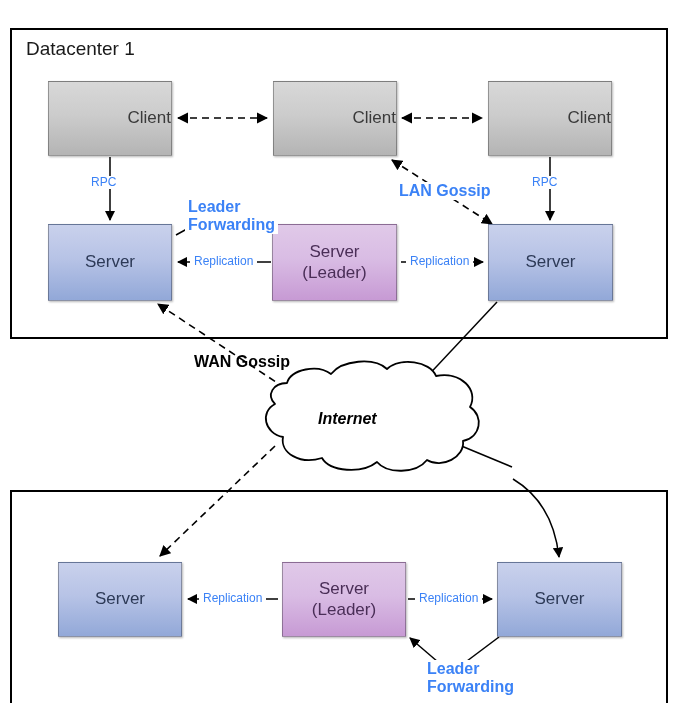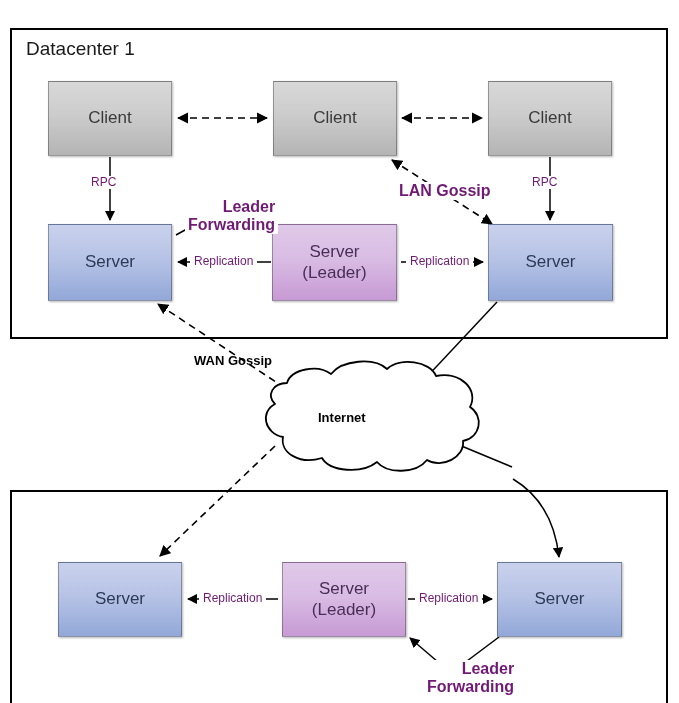--- a/index.html
+++ b/index.html
@@ -50,46 +50,47 @@
     text-align: center;
     line-height: 1.18;
     font-size: 17px;
     border: 1px solid rgba(0,0,0,0.30);
     box-shadow: 1px 1px 2px rgba(0,0,0,0.28);
   }
   .node .line { display: block; }
   .node.client {
     background: linear-gradient(180deg, #d8d8d8 0%, #cccccc 45%, #b4b4b4 100%);
     color: #3a3a3a;
+    align-items: flex-end;
   }
   .node.server {
     background: linear-gradient(180deg, #c9d1ec 0%, #b7c3e6 45%, #92a8d8 100%);
     color: #2d3a57;
   }
   .node.leader {
     background: linear-gradient(180deg, #e0c9e8 0%, #d9bce4 45%, #c79ad4 100%);
     color: #4a2e57;
   }
   .edge-label {
     position: absolute;
     font-size: 12px;
-    color: #701a75;
+    color: #3b82f6;
     background: #ffffff;
     white-space: nowrap;
     font-family: "Liberation Sans", sans-serif;
     line-height: 1.12;
-    text-align: right;
+    text-align: left;
   }
   .edge-label.bold {
     font-weight: bold;
     font-size: 16px;
   }
   .cloud-label {
     position: absolute;
-    font-size: 13px;
+    font-size: 16px;
     font-weight: bold;
     color: #000000;
     white-space: nowrap;
   }
 </style>
 </head>
 <body>
 
 <div id="stage">
 
@@ -176,21 +177,21 @@
   <div class="edge-label" style="left:88px; top:160px; padding:0 3px;">RPC</div>
   <div class="edge-label" style="left:529px; top:160px; padding:0 3px;">RPC</div>
   <div class="edge-label bold" style="left:396px; top:166px; padding:0 3px;">LAN Gossip</div>
   <div class="edge-label bold" style="left:185px; top:182px; padding:0 3px;">
     <span>Leader</span><br>
     <span>Forwarding</span>
   </div>
   <div class="edge-label" style="left:190px; top:239px; padding:0 4px;">Replication</div>
   <div class="edge-label" style="left:406px; top:239px; padding:0 4px;">Replication</div>
 
-  <div class="cloud-label" style="left:318px; top:394px;">Internet</div>
+  <div class="cloud-label" style="left:318px; top:394px;font-style:italic;">Internet</div>
   <div class="cloud-label" style="left:194px; top:337px;">WAN Gossip</div>
 
   <div class="dc-frame" style="left:10px; top:474px; width:658px; height:220px;"></div>
 
   <div class="node server" style="left:58px; top:546px; width:124px; height:75px;">
     <span class="line">Server</span>
   </div>
   <div class="node leader" style="left:282px; top:546px; width:124px; height:75px;">
     <span class="line">Server</span>
     <span class="line">(Leader)</span>

